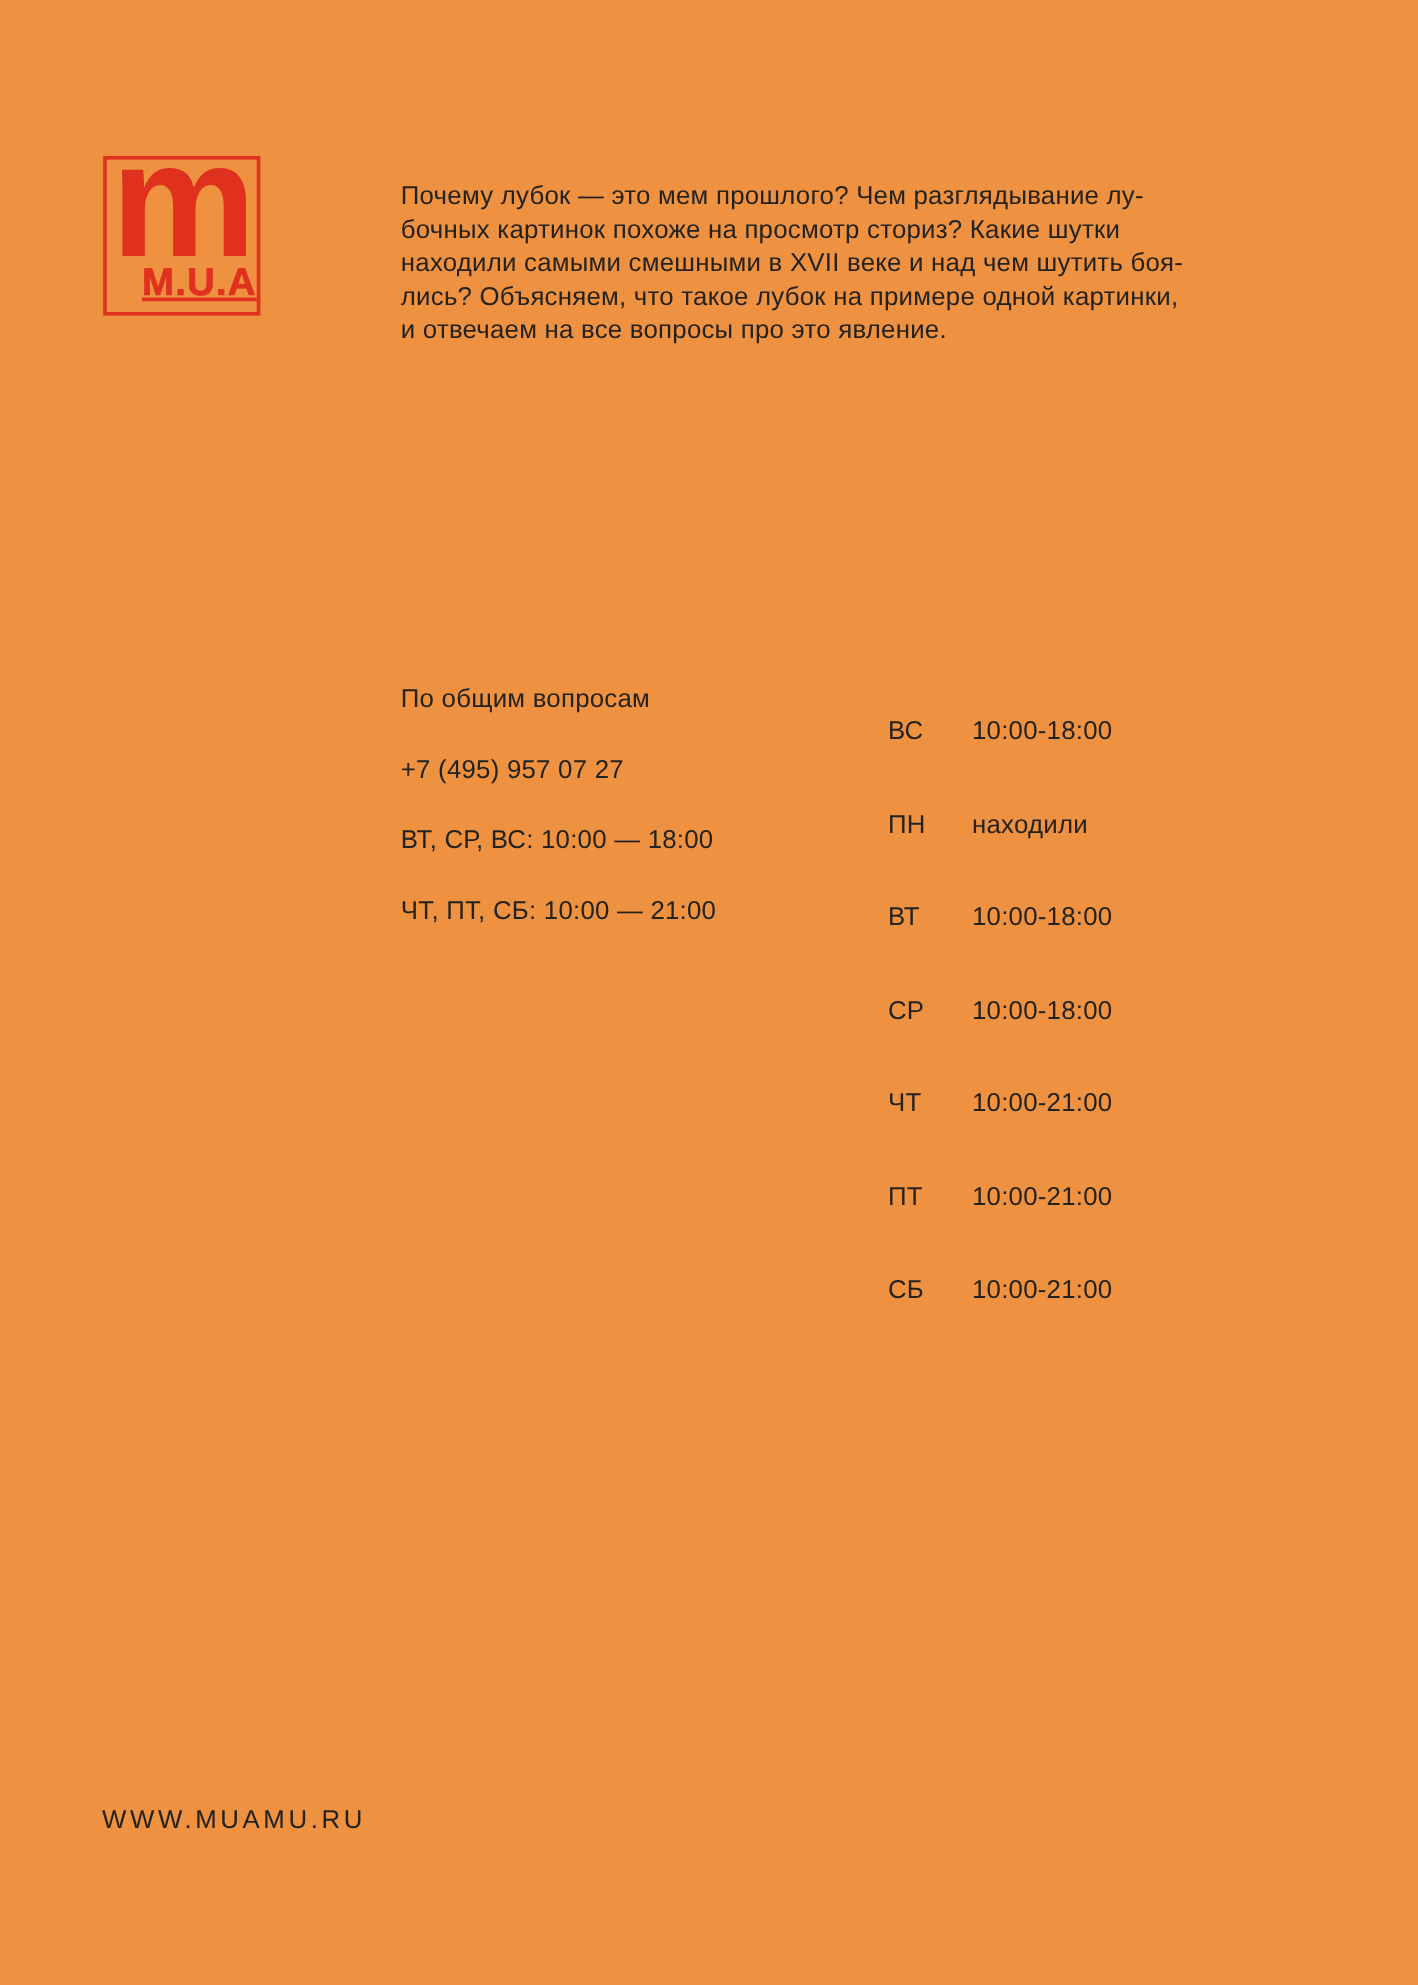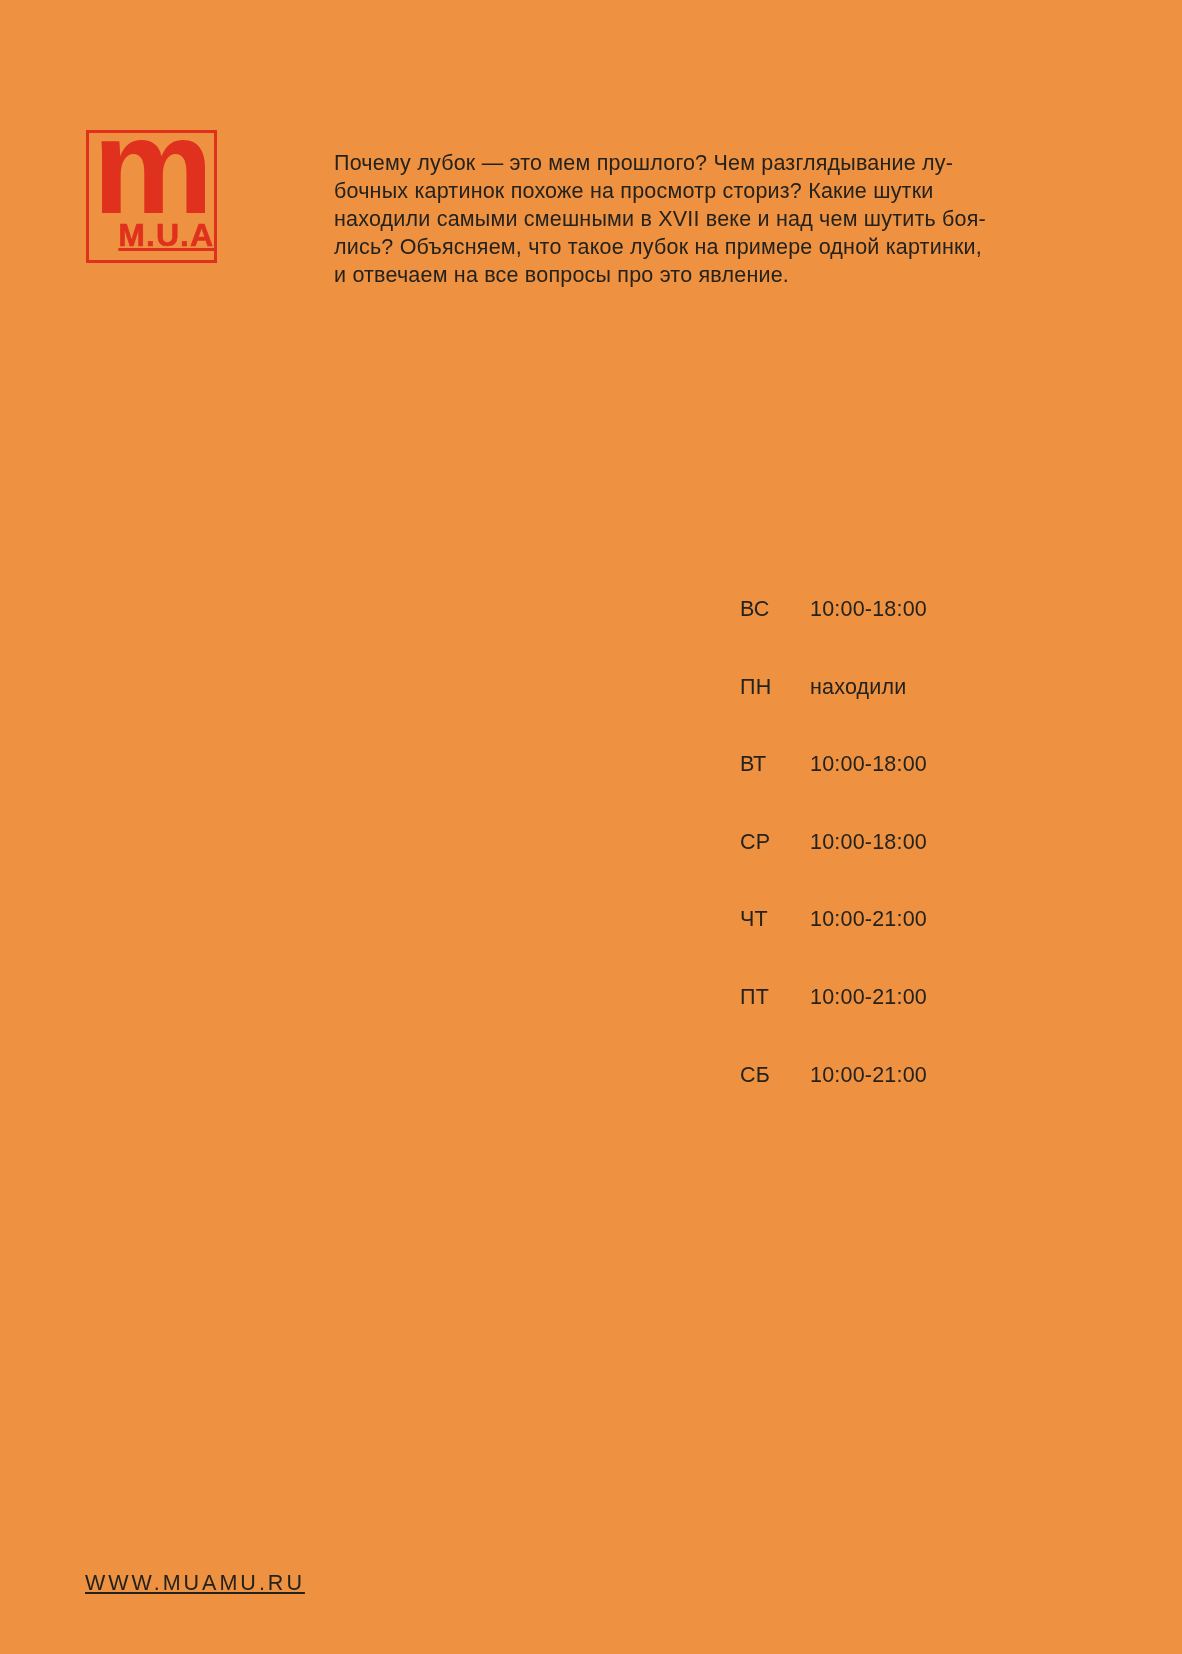--- a/index.html
+++ b/index.html
@@ -63,41 +63,47 @@
   .schedule{
     position:absolute;left:740px;top:547px;
     font-size:21.5px;line-height:29.6px;letter-spacing:0.2px;
   }
   .sched-row{display:flex;margin-top:48px;}
   .sched-day{width:70px;flex:0 0 70px;}
   .sched-time{white-space:pre;text-align:center;}
 
   
   .footer-url{
-    position:absolute;left:85px;top:1571px;
-    font-size:21.5px;letter-spacing:3px;color:var(--ink);text-decoration:underline;
+    position:absolute;left:85px;top:1504px;
+    font-size:21.5px;letter-spacing:3px;color:var(--ink);
   }
 </style>
 </head>
 <body>
 
 <div class="page">
 
   <div class="logo-box">
     <div class="logo-m">m</div>
     <div class="logo-caption">M.U.A</div>
   </div>
 
   <p class="intro">Почему лубок — это мем прошлого? Чем разглядывание лу-
 бочных картинок похоже на просмотр сториз? Какие шутки
 находили самыми смешными в XVII веке и над чем шутить боя-
 лись? Объясняем, что такое лубок на примере одной картинки,
 и отвечаем на все вопросы про это явление.</p>
 
 
+  <div class="contact-block general">
+    <div>По общим вопросам</div>
+    <div>+7 (495) 957 07 27</div>
+    <div>ВТ, СР, ВС: 10:00 — 18:00</div>
+    <div>ЧТ, ПТ, СБ: 10:00 — 21:00</div>
+  </div>
 
 
   <div class="schedule">
     <div class="sched-row">
       <span class="sched-day">ВС</span>
       <span class="sched-time">10:00-18:00</span>
     </div>
     <div class="sched-row">
       <span class="sched-day">ПН</span>
       <span class="sched-time">находили</span>

